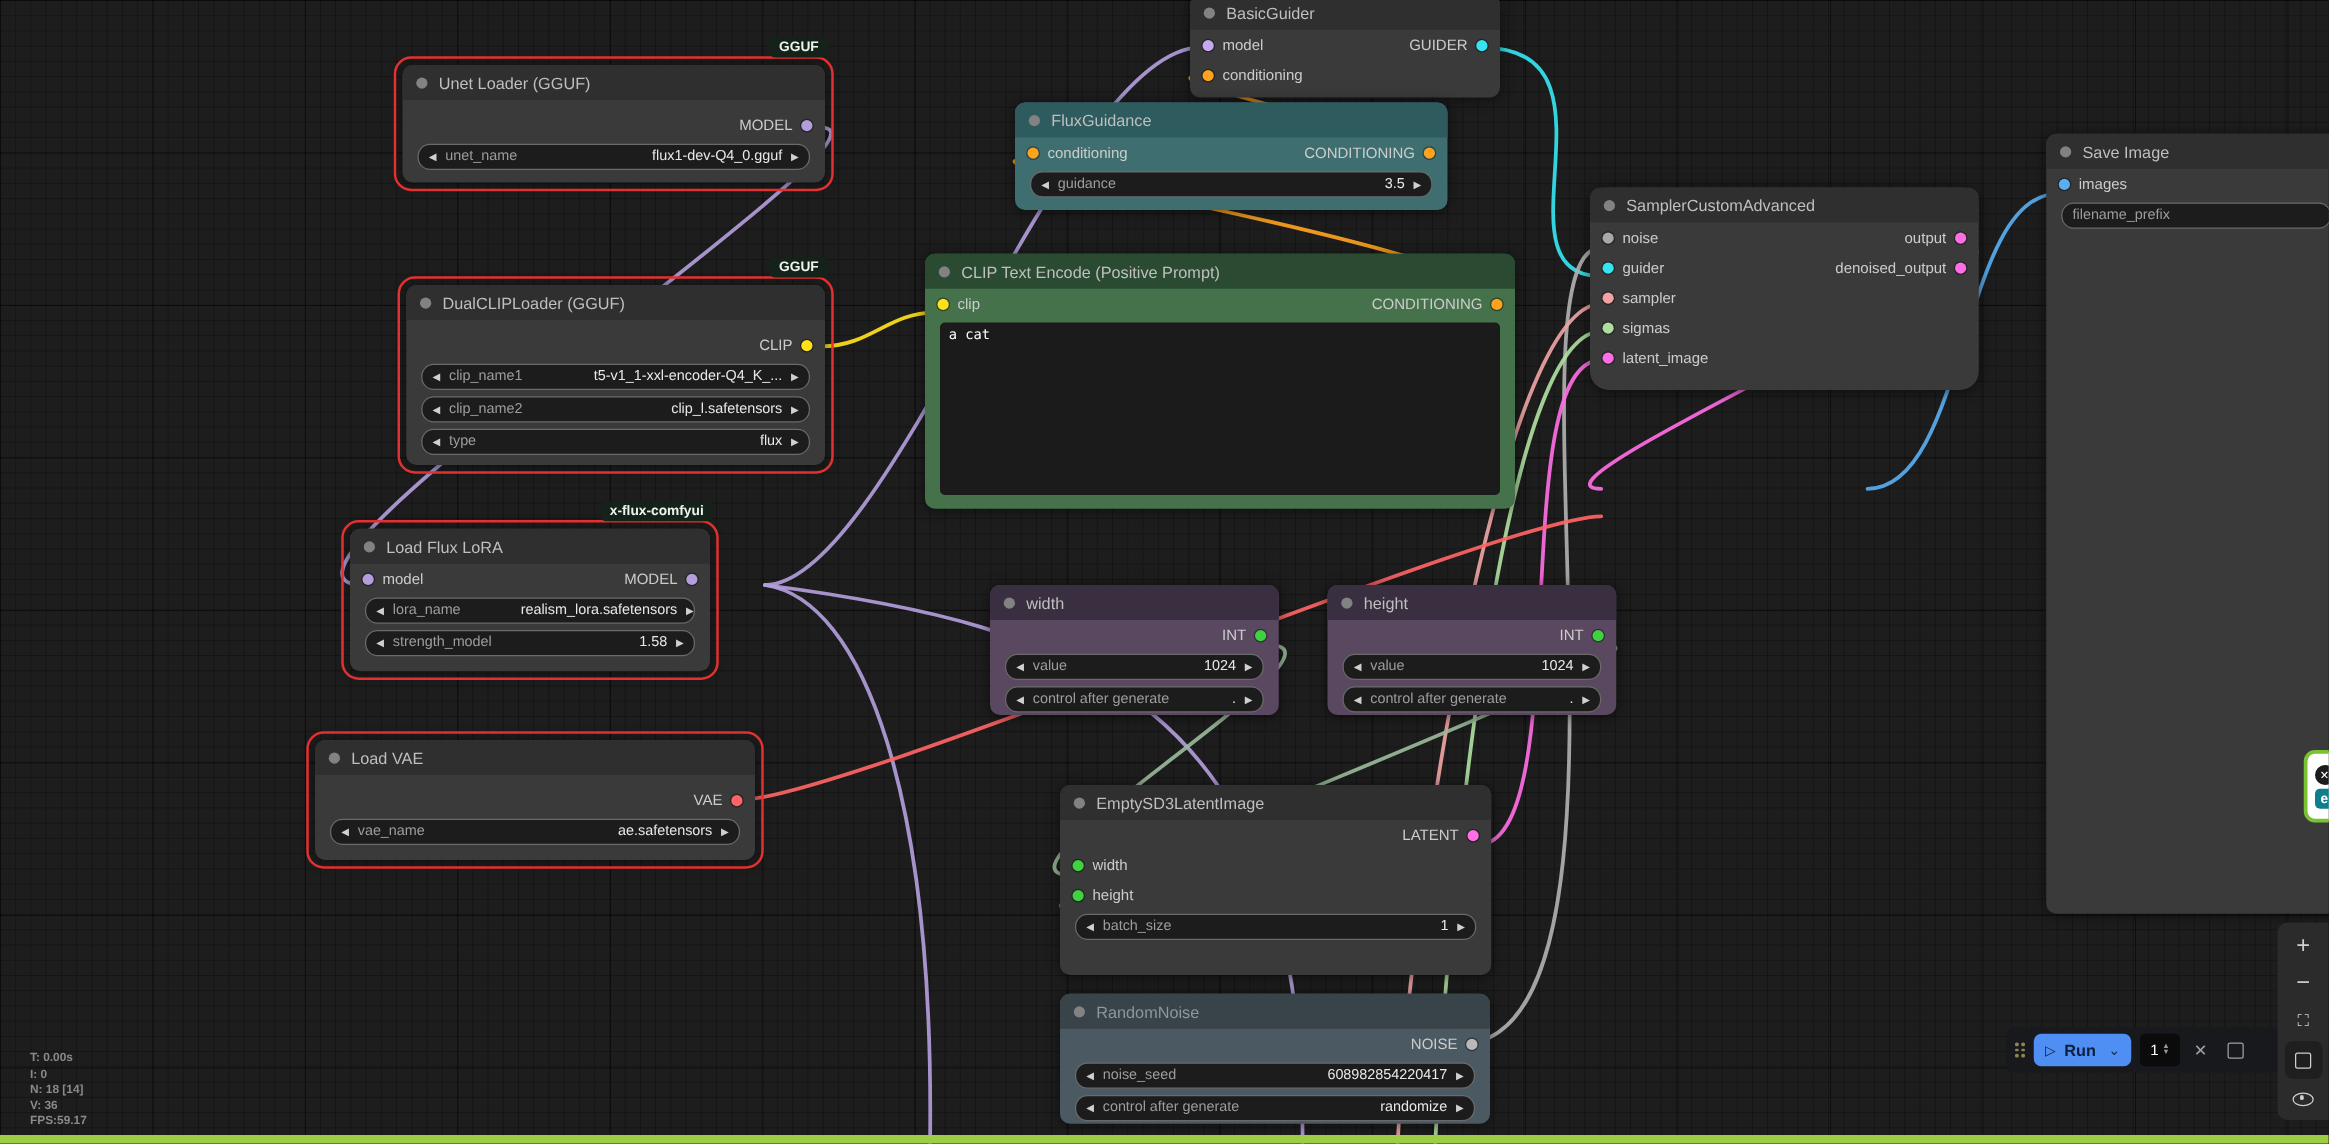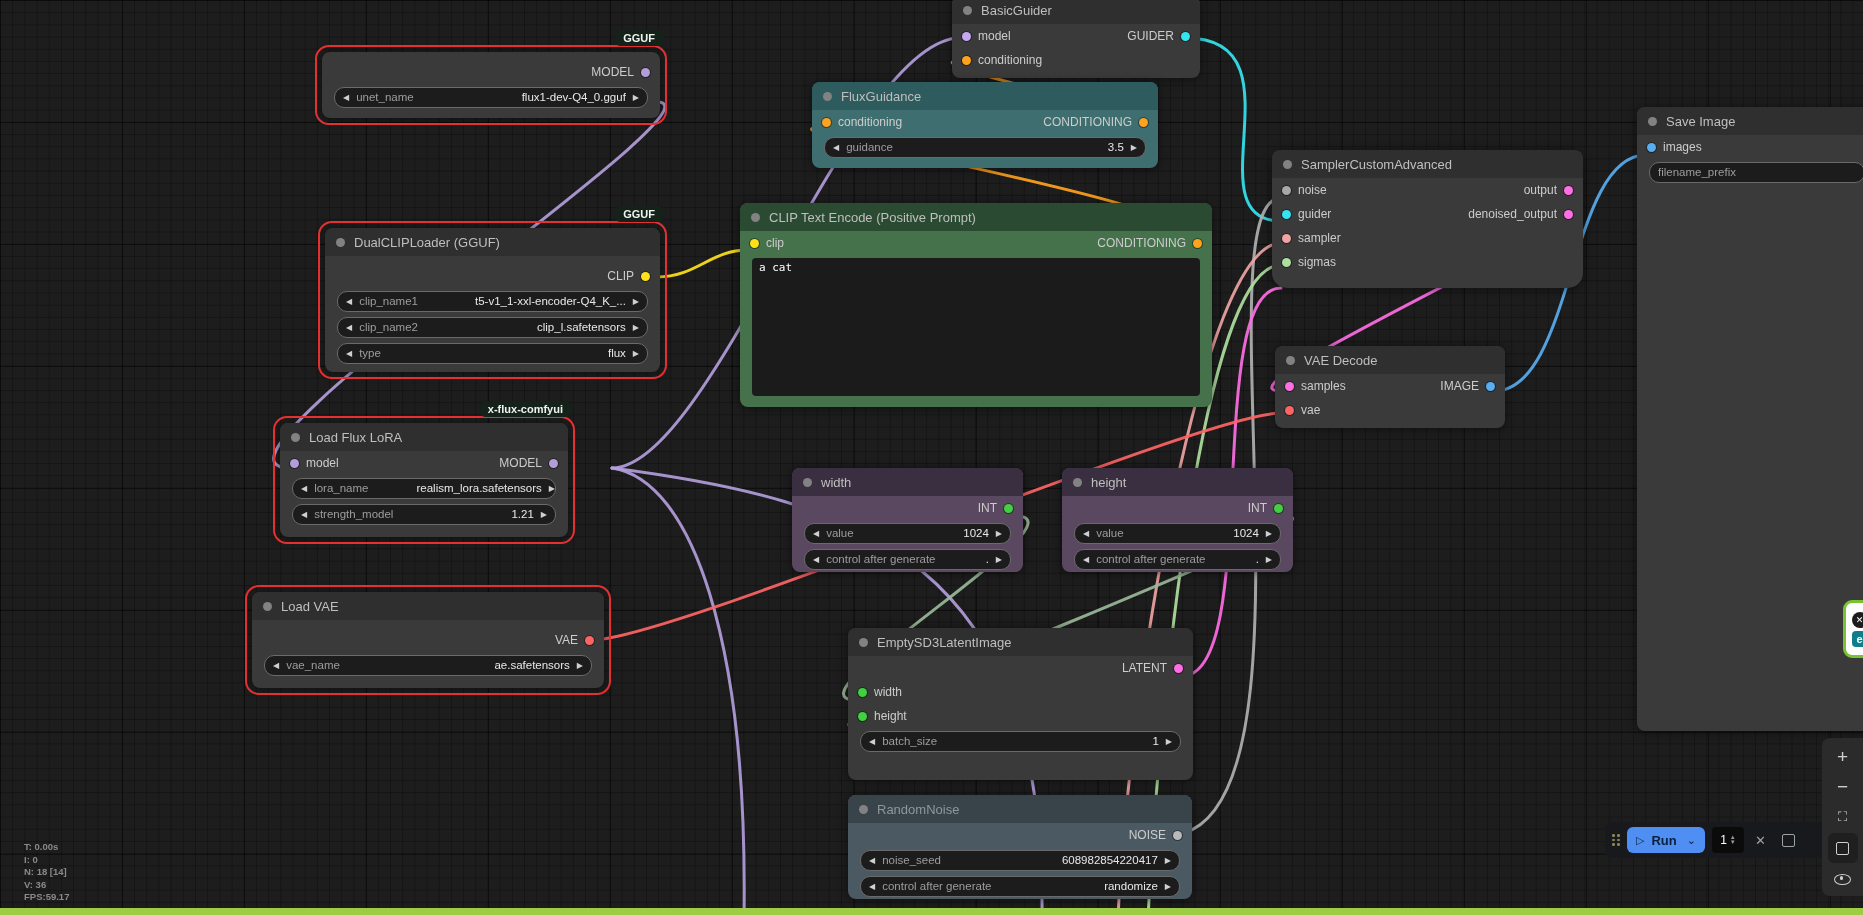--- a/index.html
+++ b/index.html
@@ -216,20 +216,24 @@
         <div class="pill">
           <span class="arr">◀</span>
           <span class="wlabel">control after generate</span>
           <span class="wval">.</span>
           <span class="arr">▶</span>
         </div>
       </div>
     </div>
     <div class="node outlined" style="left: 322px; top: 52px; width: 338px;">
       <div class="badge">GGUF</div>
+      <div class="nhead">
+        <span class="ndot"></span>
+        <span class="ntitle">Unet Loader (GGUF)</span>
+      </div>
       <div style="height: 8px;"></div>
       <div class="srow">
         <div class="slot out">
           <span>MODEL</span>
           <span class="sdot" style="background: rgb(179, 157, 219);"></span>
         </div>
       </div>
       <div class="wrow">
         <div class="pill">
           <span class="arr">◀</span>
@@ -300,21 +304,21 @@
           <span class="arr">◀</span>
           <span class="wlabel">lora_name</span>
           <span class="wval">realism_lora.safetensors</span>
           <span class="arr">▶</span>
         </div>
       </div>
       <div class="wrow">
         <div class="pill">
           <span class="arr">◀</span>
           <span class="wlabel">strength_model</span>
-          <span class="wval">1.21</span>
+          <span class="wval">1.58</span>
           <span class="arr">▶</span>
         </div>
       </div>
       <div style="height: 10px;"></div>
     </div>
     <div class="node outlined" style="left: 252px; top: 592px; width: 352px;">
       <div class="nhead">
         <span class="ndot"></span>
         <span class="ntitle">Load VAE</span>
       </div>
@@ -431,44 +435,27 @@
           <span class="sdot" style="background: rgb(239, 163, 163);"></span>
           <span>sampler</span>
         </div>
       </div>
       <div class="srow">
         <div class="slot in">
           <span class="sdot" style="background: rgb(174, 222, 158);"></span>
           <span>sigmas</span>
         </div>
       </div>
+      <div class="srow">
+        <div class="slot in">
+          <span class="sdot" style="background: rgb(255, 110, 228);"></span>
+          <span>latent_image</span>
+        </div>
+      </div>
       <div style="height: 14px;"></div>
-    </div>
-    <div class="node" style="left: 1275px; top: 346px; width: 230px;">
-      <div class="nhead">
-        <span class="ndot"></span>
-        <span class="ntitle">VAE Decode</span>
-      </div>
-      <div class="srow">
-        <div class="slot in">
-          <span class="sdot" style="background: rgb(255, 110, 228);"></span>
-          <span>samples</span>
-        </div>
-        <div class="slot out">
-          <span>IMAGE</span>
-          <span class="sdot" style="background: rgb(88, 174, 240);"></span>
-        </div>
-      </div>
-      <div class="srow">
-        <div class="slot in">
-          <span class="sdot" style="background: rgb(255, 100, 100);"></span>
-          <span>vae</span>
-        </div>
-      </div>
-      <div style="height: 6px;"></div>
     </div>
     <div class="node" style="left: 1637px; top: 107px; width: 240px;">
       <div class="nhead">
         <span class="ndot"></span>
         <span class="ntitle">Save Image</span>
       </div>
       <div class="srow">
         <div class="slot in">
           <span class="sdot" style="background: rgb(88, 174, 240);"></span>
           <span>images</span>

